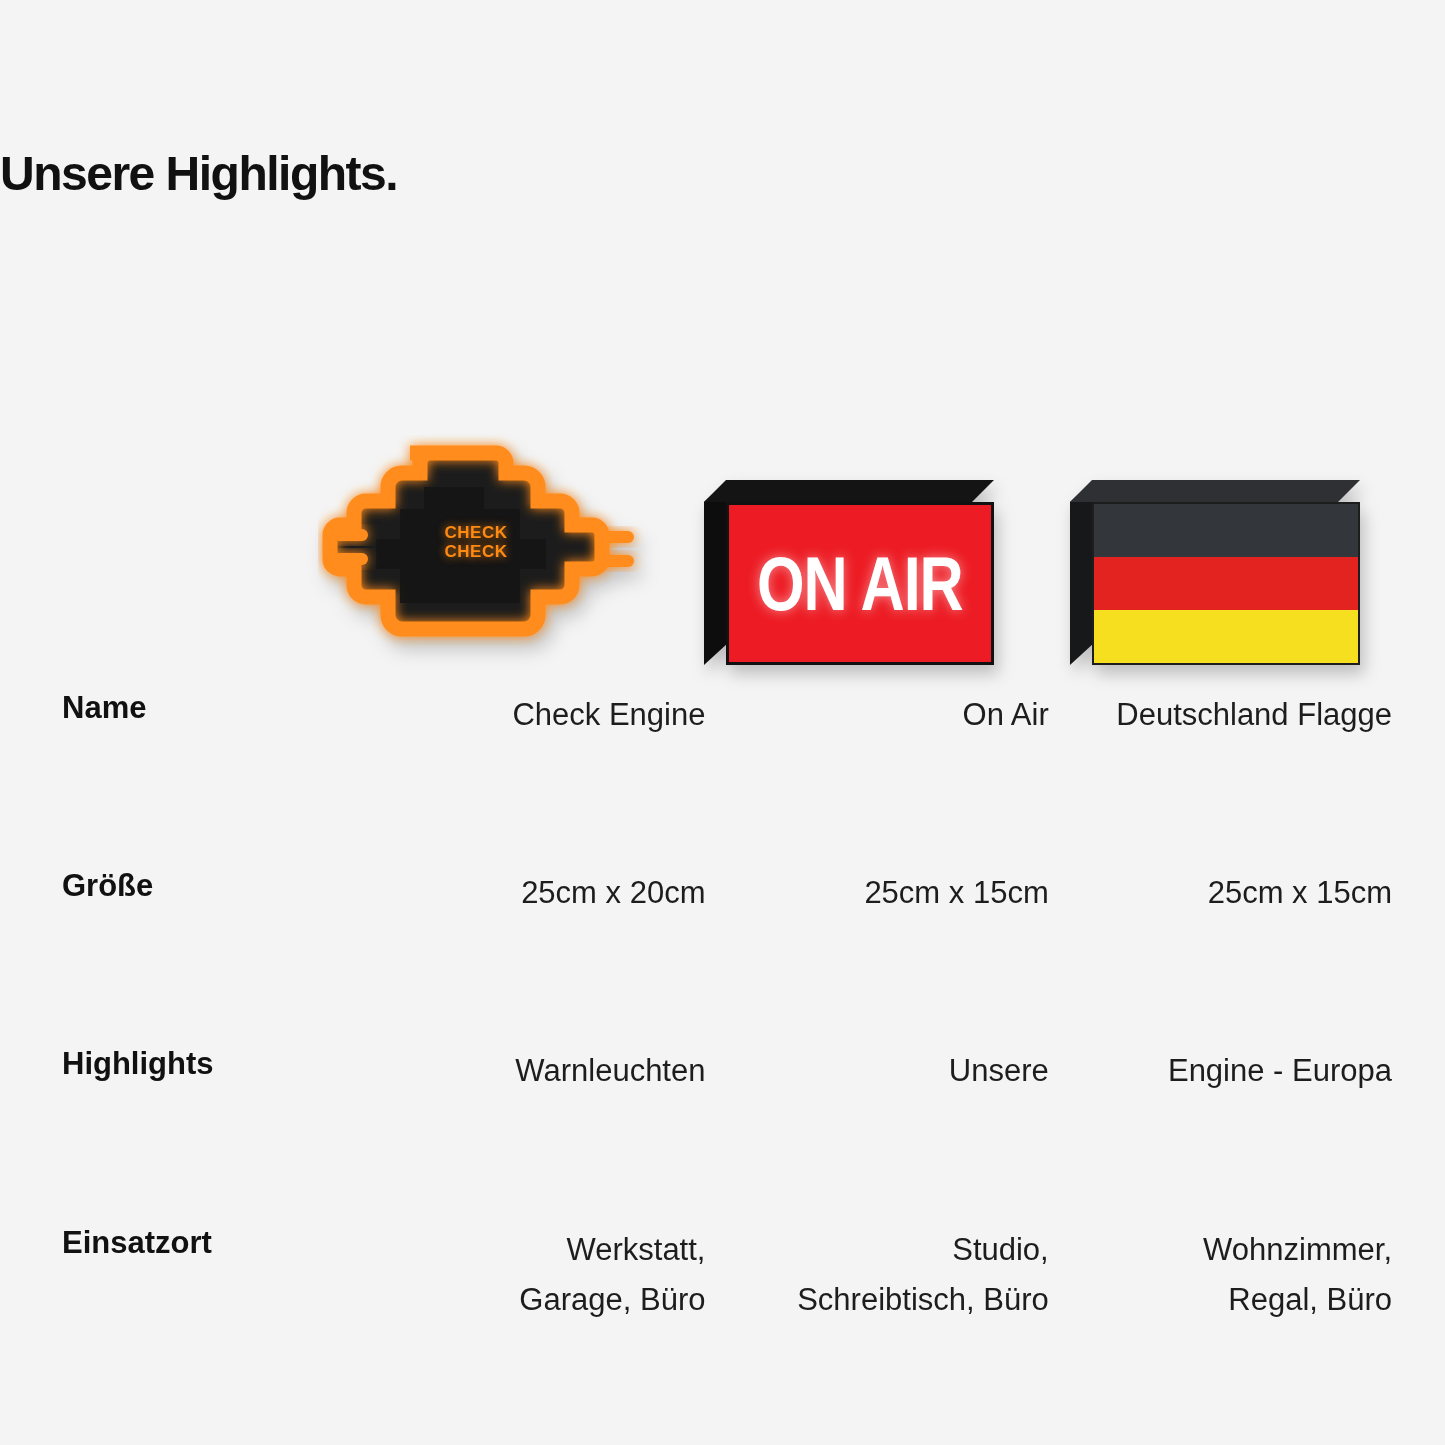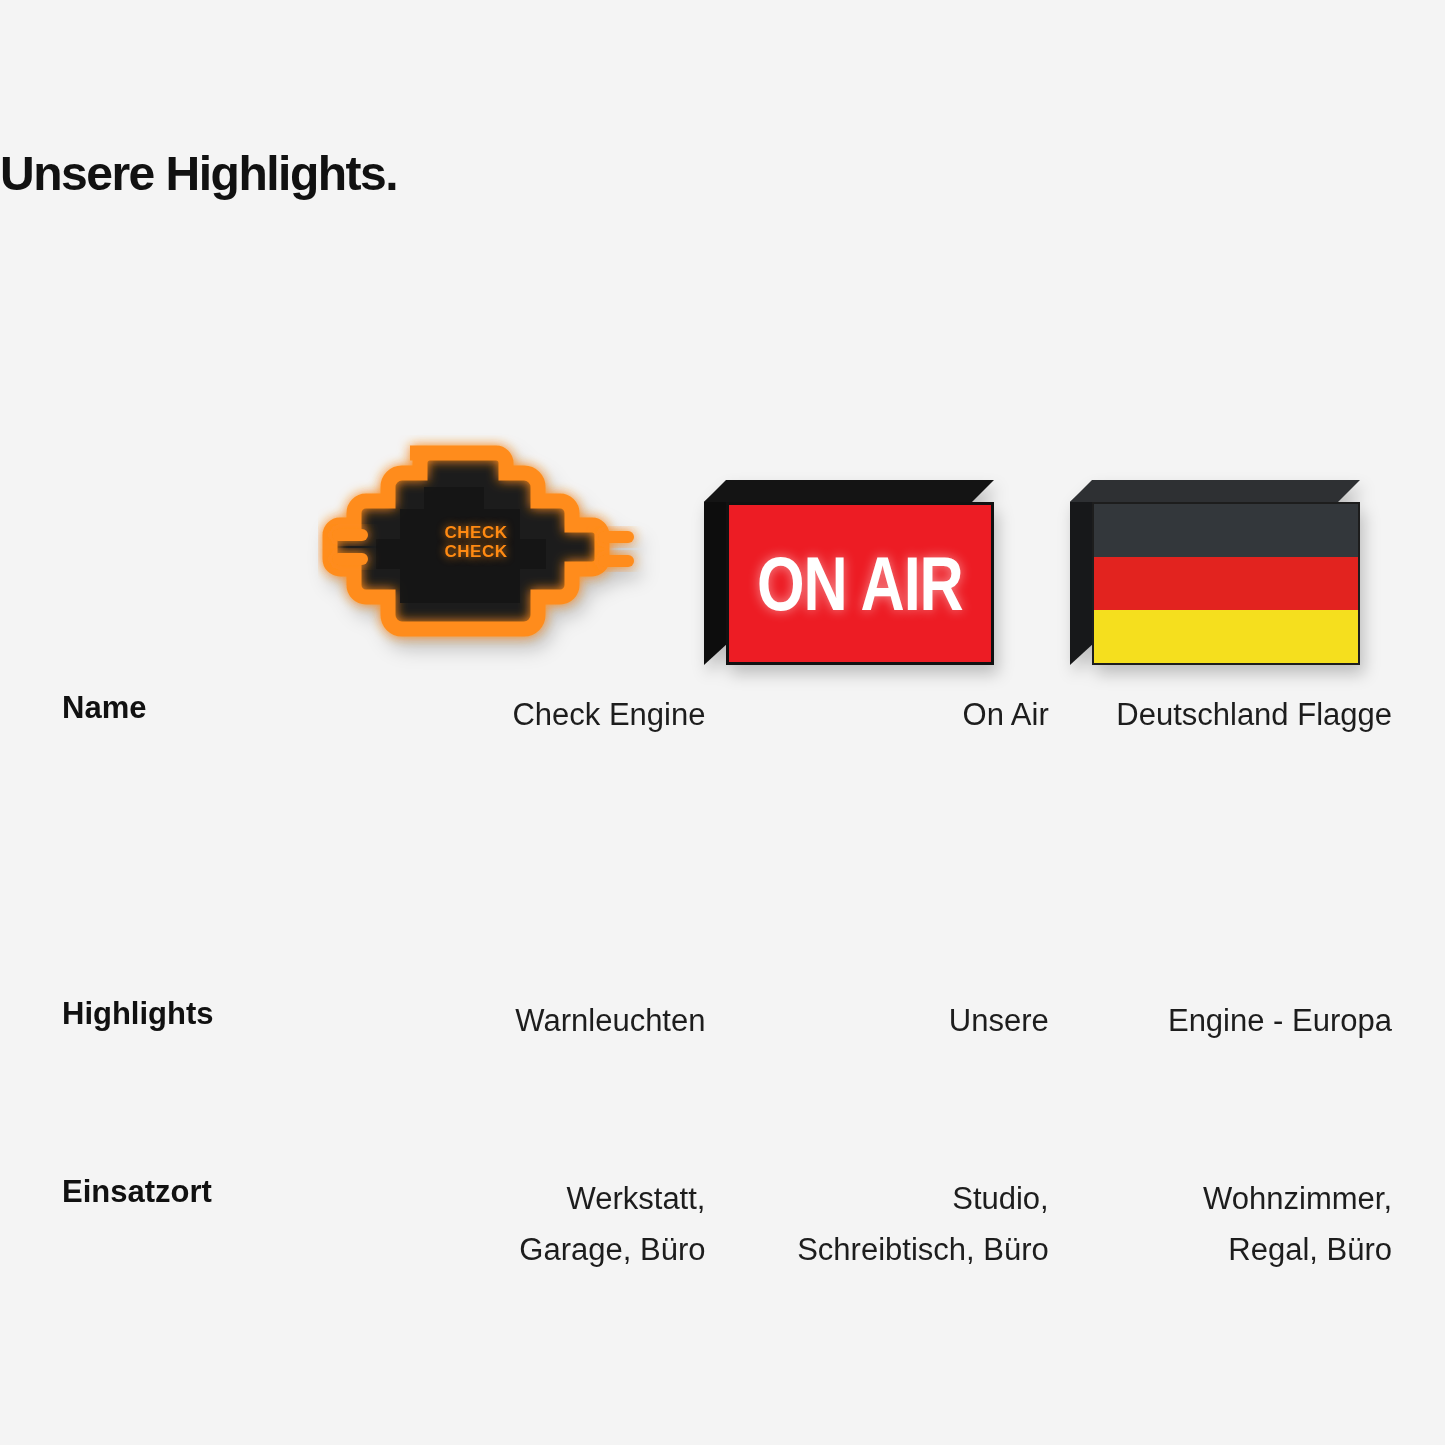--- a/index.html
+++ b/index.html
@@ -255,20 +255,26 @@
       <tr>
         <td class="row-label">Name</td>
         <td class="row-value">Check Engine</td>
         <td class="row-value">On Air</td>
         <td class="row-value">Deutschland Flagge</td>
       </tr>
       <tr class="spec-row-spacer">
           <td colspan="4"></td>
         </tr>
 
+      <tr>
+        <td class="row-label">Größe</td>
+        <td class="row-value">25cm x 20cm</td>
+        <td class="row-value">25cm x 15cm</td>
+        <td class="row-value">25cm x 15cm</td>
+      </tr>
       <tr class="spec-row-spacer">
           <td colspan="4"></td>
         </tr>
 
       <tr>
         <td class="row-label">Highlights</td>
         <td class="row-value">Warnleuchten</td>
         <td class="row-value">Unsere</td>
         <td class="row-value">Engine - Europa</td>
       </tr>

